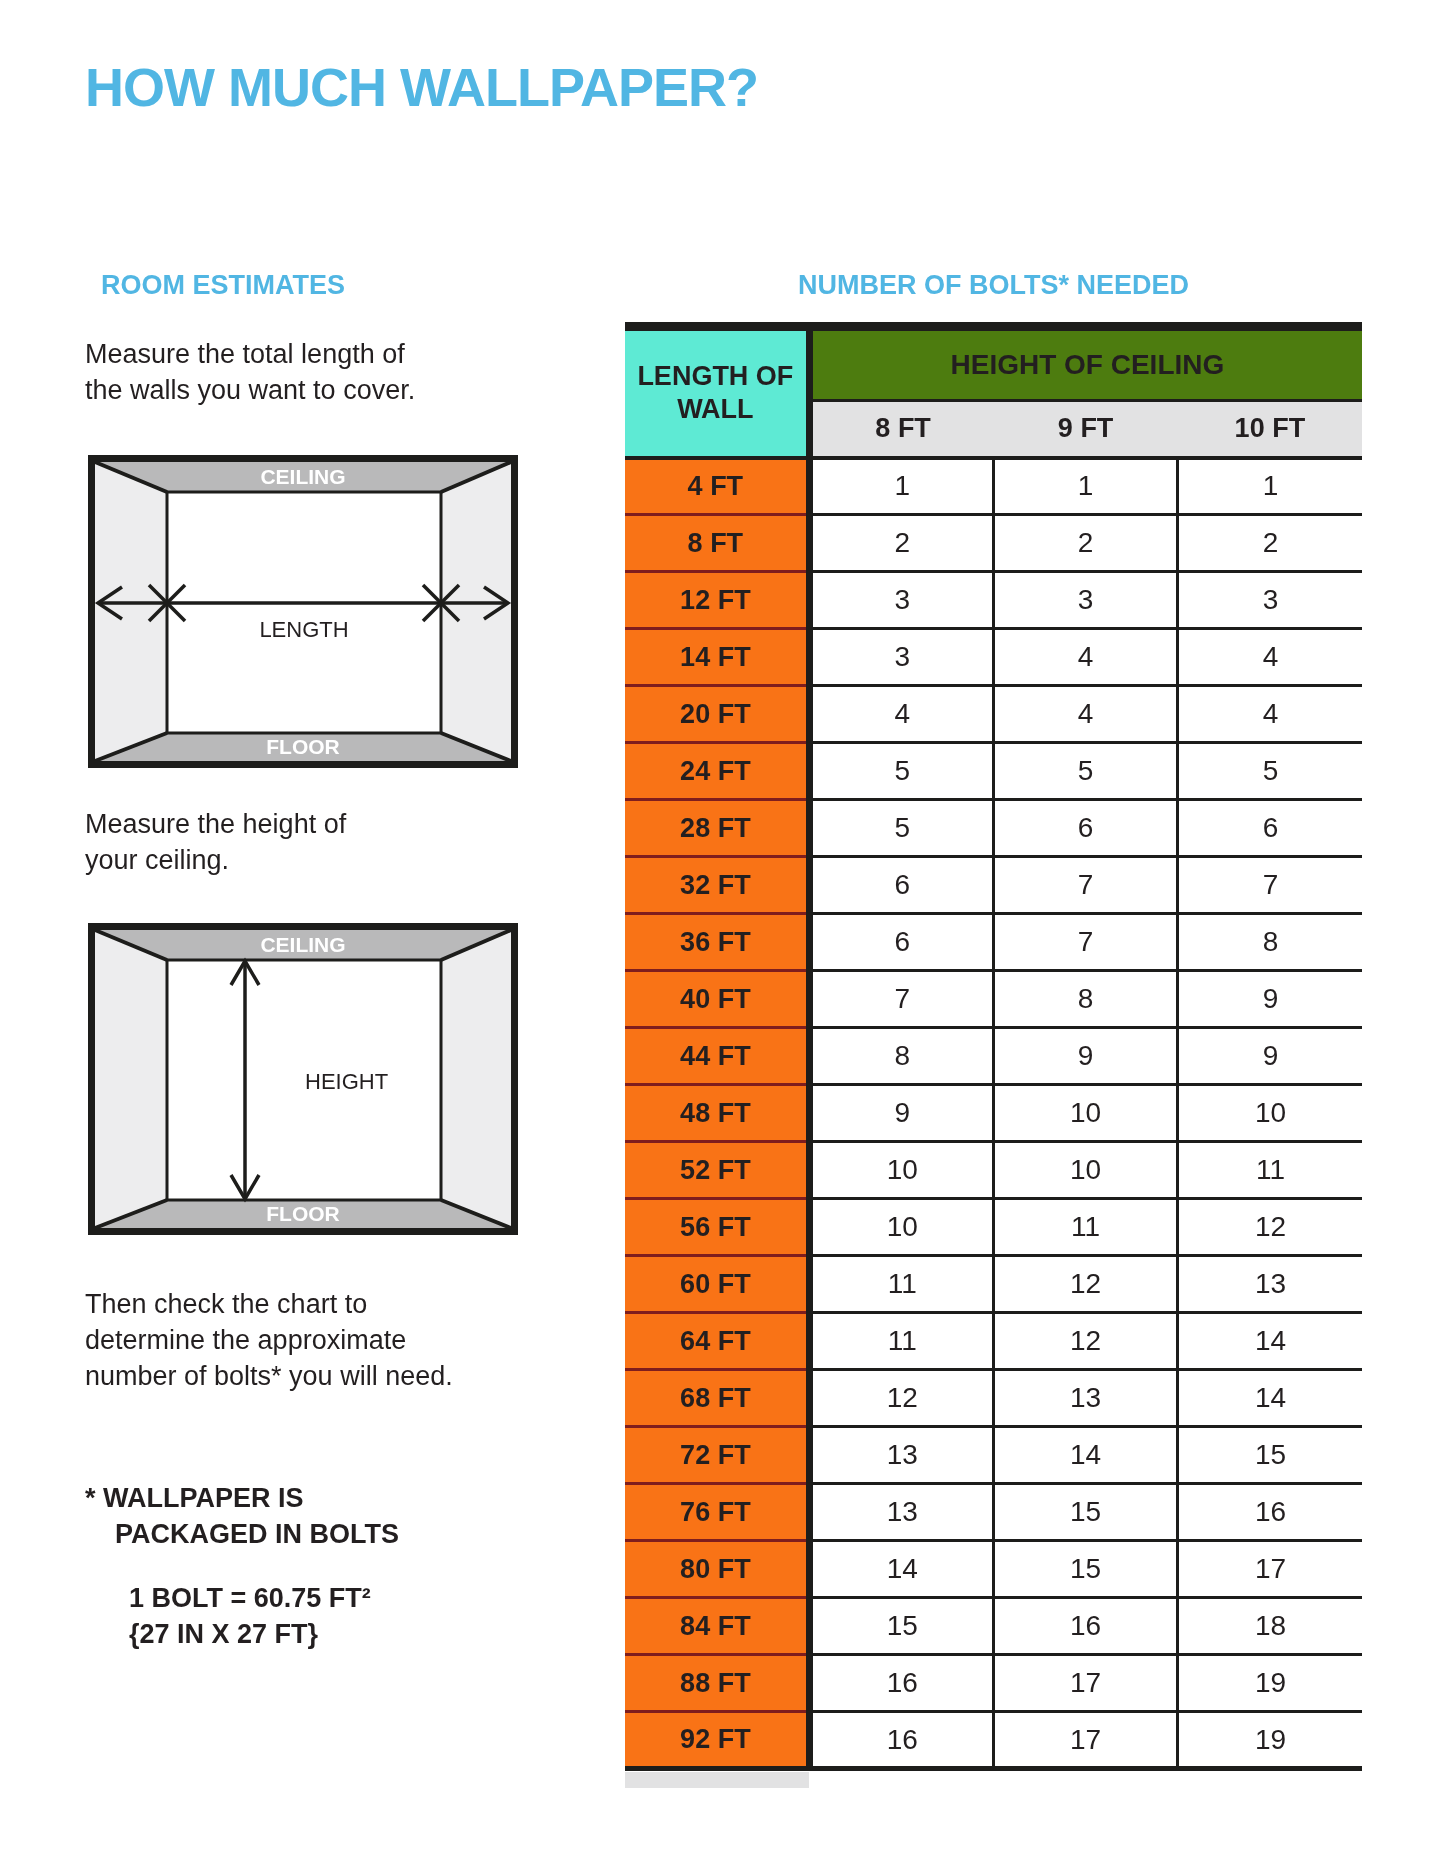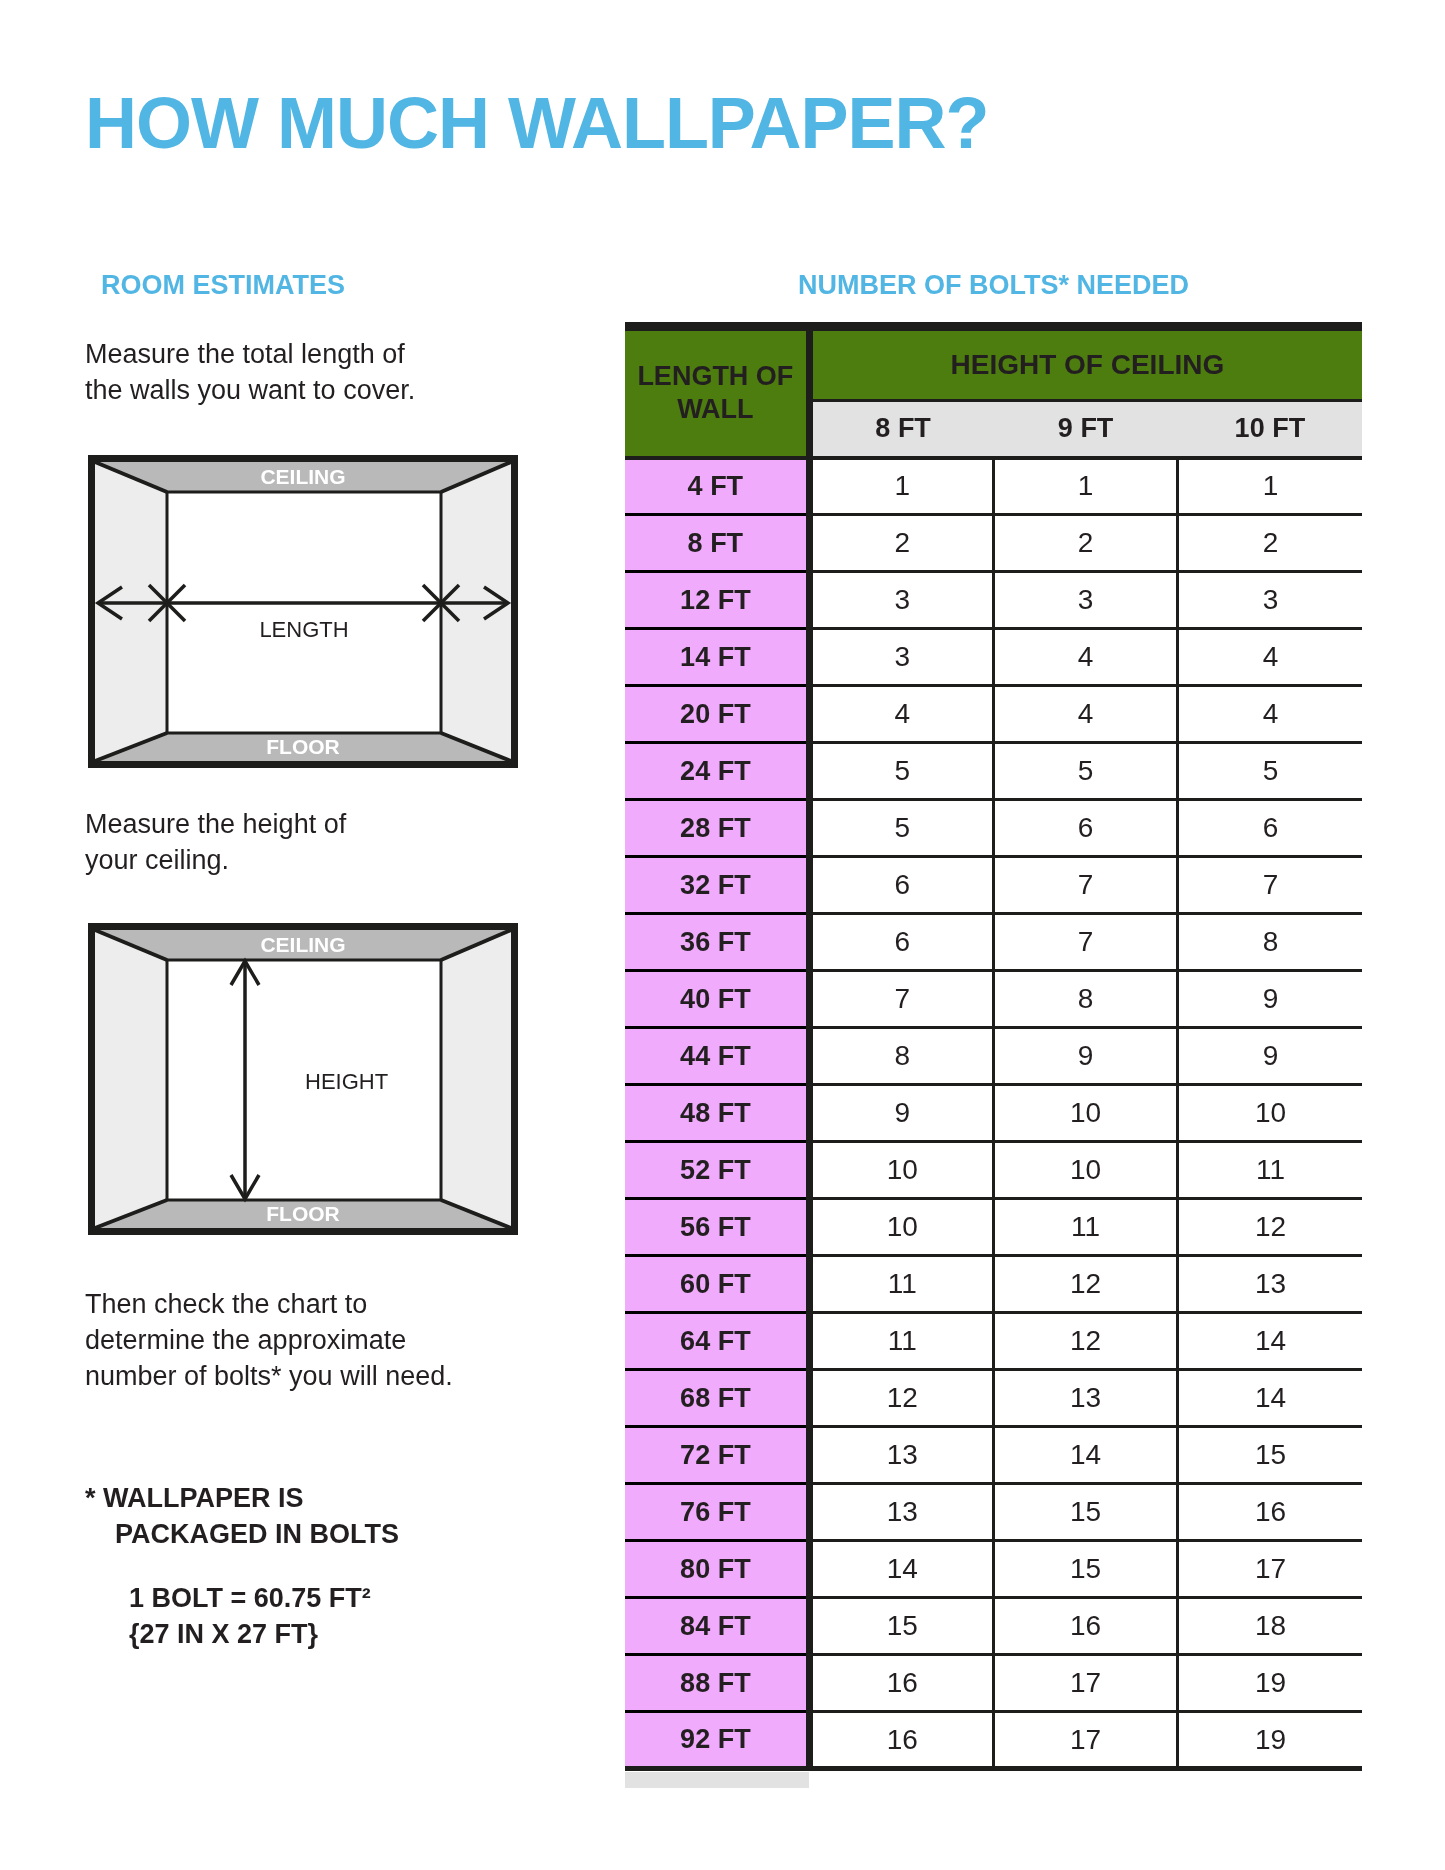--- a/index.html
+++ b/index.html
@@ -10,22 +10,22 @@
     position: relative;
     overflow: hidden;
     font-family: "Liberation Sans", "DejaVu Sans", sans-serif;
     color: #231f20;
   }
   .abs { position: absolute; }
 
   
   #page-title {
     left: 85px; top: 60px;
-    font-size: 72px; font-weight: 900; letter-spacing: -1px;
-    color: #51b6e3; line-height: 1; margin-top: 27px;
+    font-size: 54px; font-weight: 900; letter-spacing: -1px;
+    color: #51b6e3; line-height: 1;
   }
   .section-heading {
     font-size: 27px; font-weight: 800; color: #51b6e3; letter-spacing: 0;
   }
   #room-estimates-heading { left: 92px; top: 270px; margin-left: 9px; }
   #bolts-heading {
     left: 625px; top: 270px; width: 737px; text-align: center;
   }
 
   
@@ -50,39 +50,39 @@
     position: absolute; left: 625px; top: 322px; width: 737px;
     border-collapse: collapse; table-layout: fixed;
     border-top: 9px solid #1d1d1b;
     border-bottom: 5px solid #1d1d1b;
   }
   #bolts-table col { width: 25%; }
   #bolts-table th, #bolts-table td {
     text-align: center; vertical-align: middle; padding: 0;
   }
   #bolts-table .corner-cell {
-    background: #4d7c0f;
+    background: #5eead4;
     border-right: 7px solid #1d1d1b;
     border-bottom: 4px solid #1d1d1b;
     font-size: 27px; font-weight: bold; line-height: 33px;
   }
   #bolts-table .group-cell {
     background: #4d7c0f; height: 74px;
     border-bottom: 3px solid #1d1d1b;
     font-size: 28px; font-weight: bold;
   }
   #bolts-table .sub-cell {
     background: #e2e2e3; height: 57px;
     border-bottom: 4px solid #1d1d1b;
     font-size: 27px; font-weight: bold;
   }
   #bolts-table tbody th {
-    background: #f0abfc; height: 57px;
+    background: #f97316; height: 57px;
     border-right: 7px solid #1d1d1b;
-    border-bottom: 3px solid #000000;
+    border-bottom: 3px solid #7f1d1d;
     font-size: 27px; font-weight: bold;
   }
   #bolts-table tbody td {
     background: #ffffff; height: 57px;
     border-bottom: 3px solid #1d1d1b;
     border-left: 3px solid #1d1d1b;
     font-size: 28px; font-weight: normal;
   }
   #bolts-table tbody td:first-of-type { border-left: none; }
 

